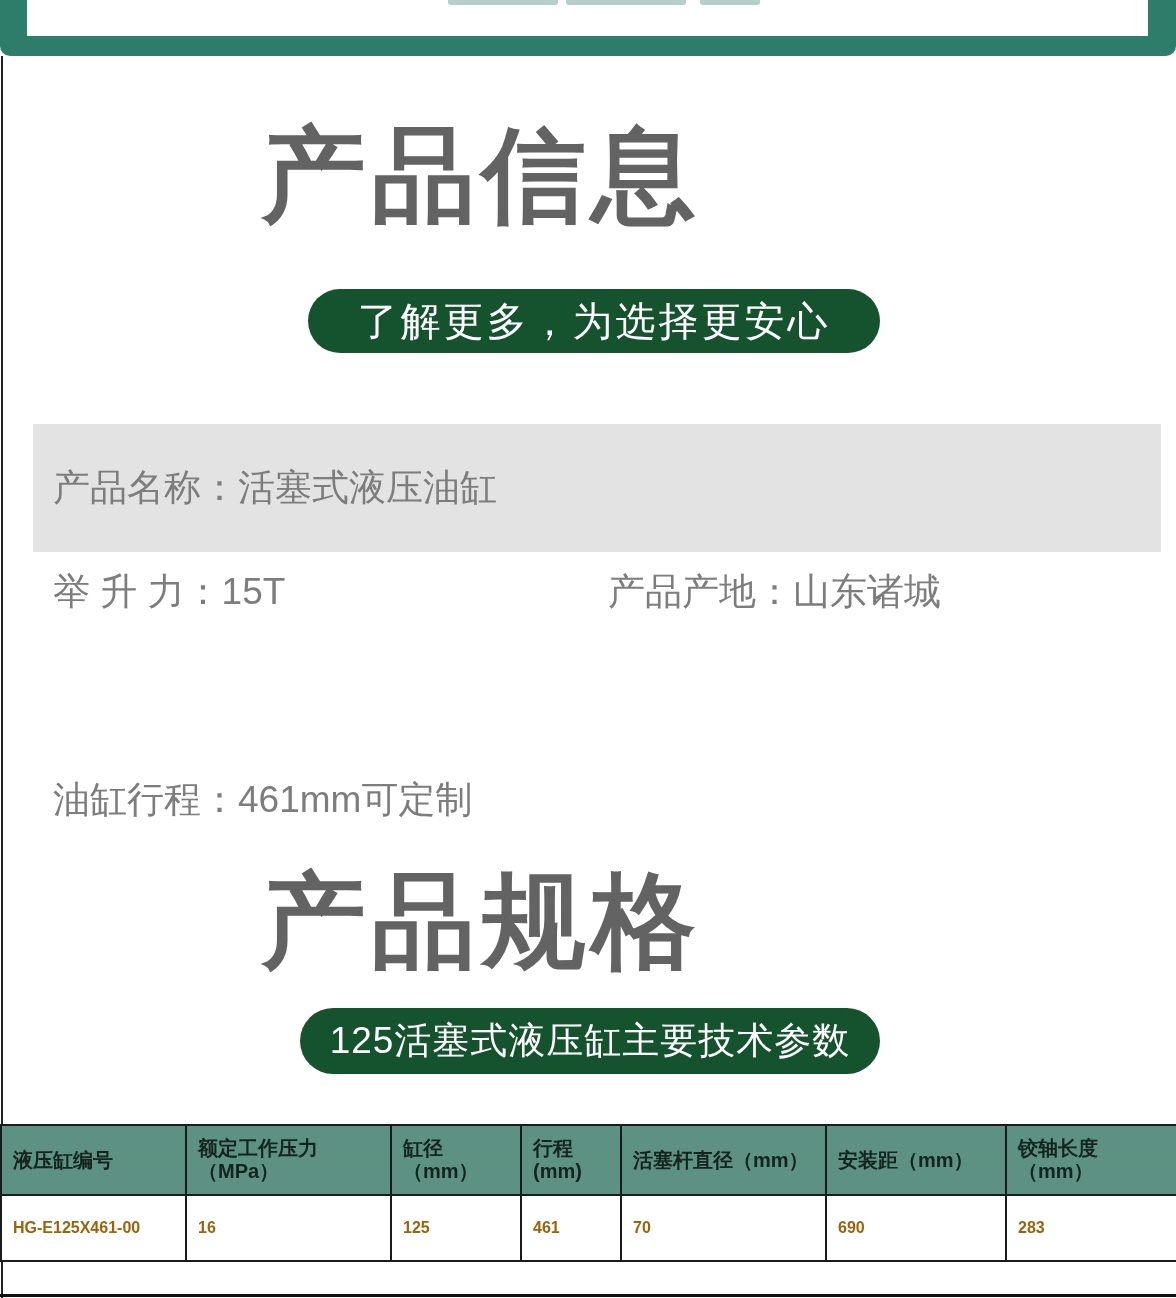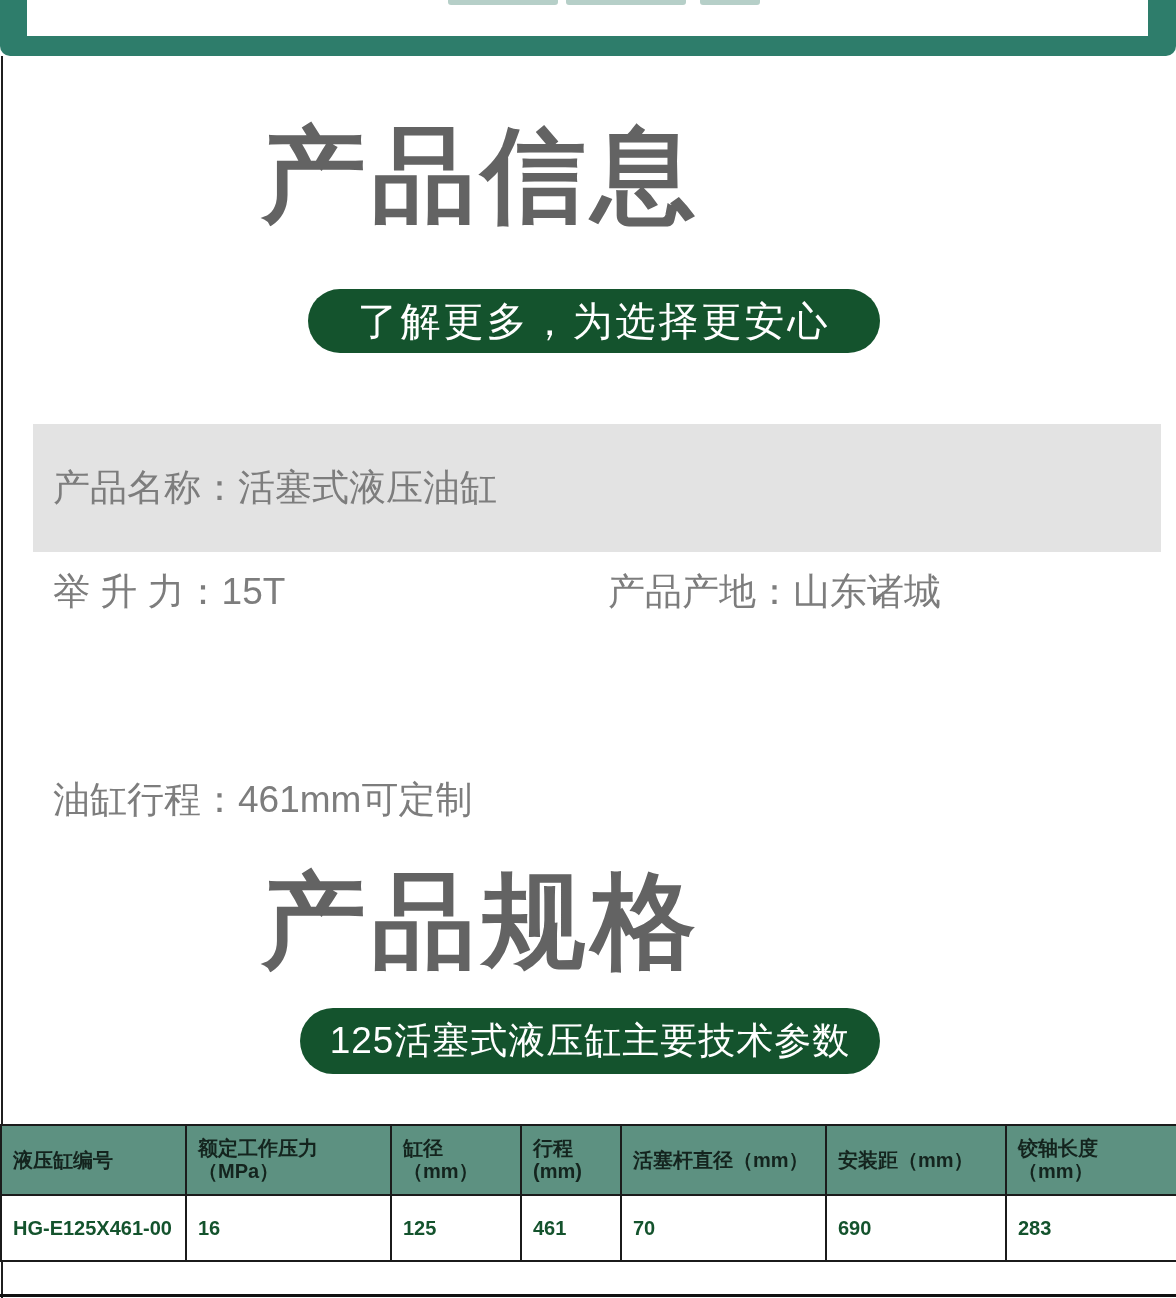--- a/index.html
+++ b/index.html
@@ -37,21 +37,21 @@
   .cell{position:absolute;top:50%;transform:translateY(-50%);white-space:nowrap;}
   .cl{left:45px}
   .cr{left:600px}
 
   
   .spec-table{position:absolute;top:1124px;left:0;width:1176px;border-collapse:collapse;table-layout:fixed;}
   .spec-table th,.spec-table td{border:2px solid #1b1b1b;text-align:left;padding:11px;overflow:hidden;}
   .spec-table th{background:#5d9181;color:#14241e;font-size:20px;font-weight:bold;height:44px;
                  white-space:pre-line;line-height:1.15;}
   .spec-table th.small{font-size:20px;}
-  .spec-table td{height:42px;font-size:20px;font-weight:bold;color:#14532d;background:#ffffff;}
+  .spec-table td{height:42px;font-size:16px;font-weight:bold;color:#a16207;background:#ffffff;}
 </style>
 </head>
 <body>
 
 <div class="page">
 
   <div class="top-frame">
     <div class="frame-card">
       <div class="remnant r1"></div>
       <div class="remnant r2"></div>

